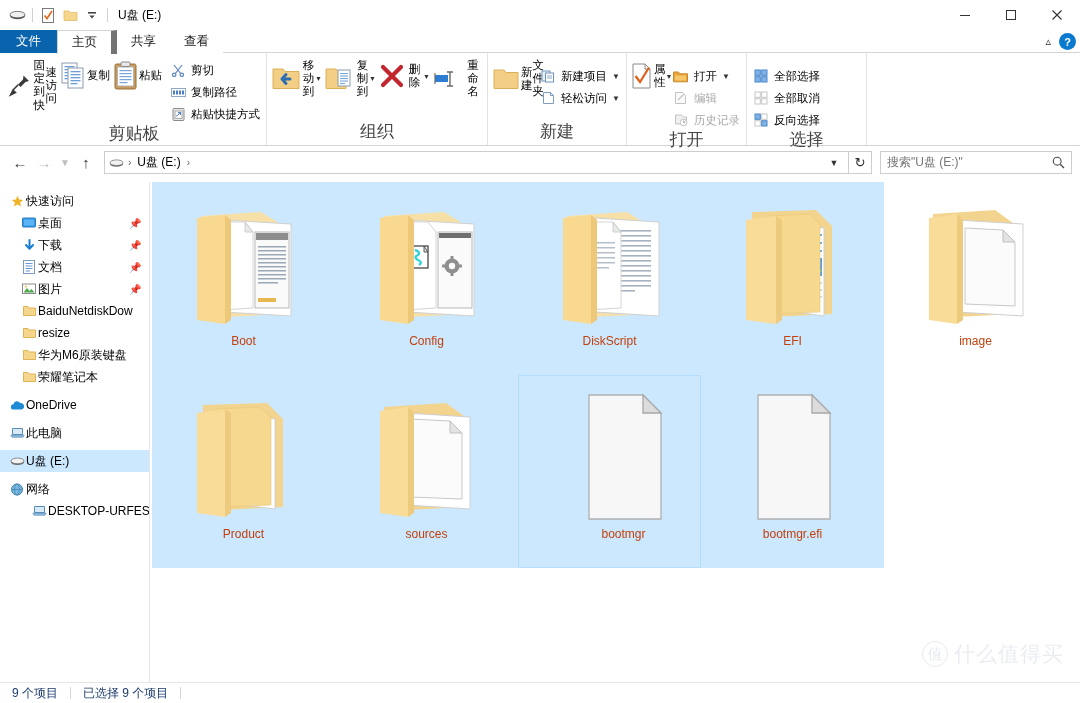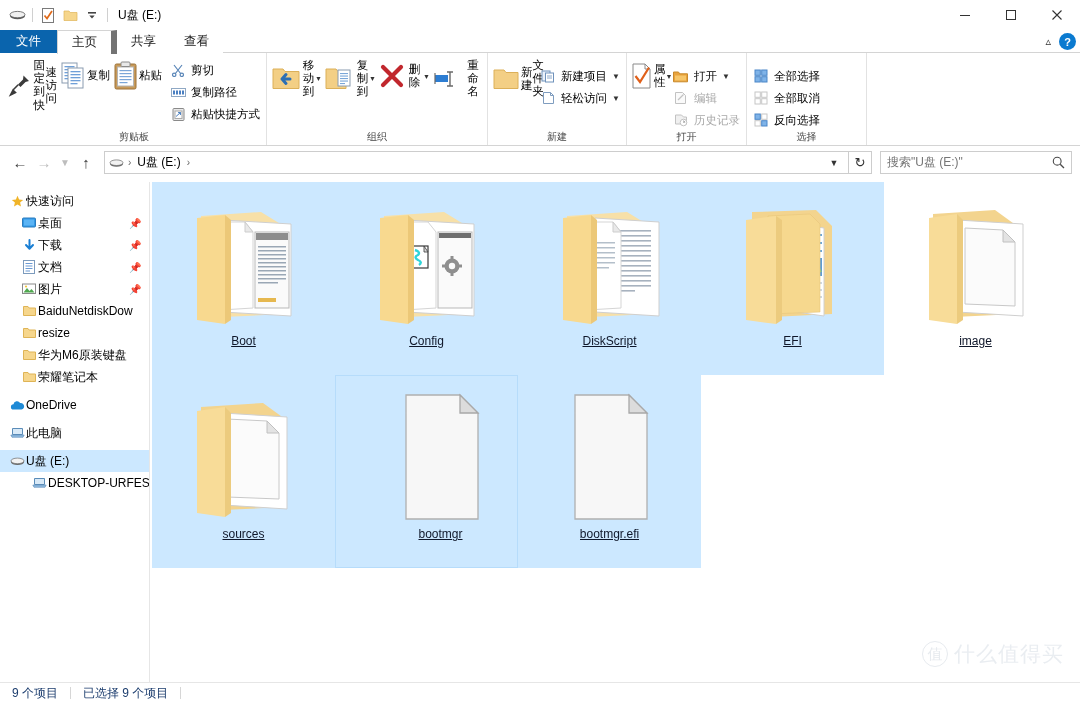--- a/index.html
+++ b/index.html
@@ -62,21 +62,21 @@
     position: relative; height: 93px; background: #fff;
     border-bottom: 1px solid #d4d4d4; display: flex; align-items: stretch;
     padding-left: 2px;
   }
   .rgroup {
     position: relative; display: flex; flex-direction: column;
     border-right: 1px solid #e2e2e2; padding: 0 2px;
   }
   .rgroup-body { flex: 1; display: flex; align-items: flex-start; padding-top: 4px; }
   .rgroup-label {
-    text-align: center; font-size: 10px; color: #444; padding-bottom: 3px; line-height: 1.1;
+    text-align: center; font-size: 17px; color: #444; padding-bottom: 3px; line-height: 1.1;
   }
   .bigbtn {
     display: flex; flex-direction: row; align-items: center; justify-content: flex-start;
     width: 54px; padding: 2px 1px; font-size: 11.5px; color: #000; line-height: 1.15;
     text-align: center;
   }
   .bigbtn .ic { height: 34px; display: flex; align-items: center; justify-content: center; }
   .bigbtn .lbl { white-space: normal; }
   .smallcol { display: flex; flex-direction: column; justify-content: flex-start; padding-top: 2px; }
   .smallbtn {
@@ -150,22 +150,22 @@
   }
   .tile {
     width: 183px; height: 193px; display: flex; flex-direction: column;
     align-items: center; justify-content: flex-start; padding-top: 8px;
     position: relative;
   }
   .tile.sel { background: #cce8ff; }
   .tile.sel-focus { background: #cce8ff; outline: 1px solid #b6dcfb; outline-offset: -1px; padding-left: 28px; }
   .tile .thumb { width: 130px; height: 140px; display: flex; align-items: flex-end; justify-content: center; }
   .tile .name {
-    margin-top: 4px; font-size: 12px; color: #0f172a; text-align: center;
-    max-width: 172px; overflow: hidden; white-space: nowrap; text-decoration: underline;
+    margin-top: 4px; font-size: 12px; color: #c2410c; text-align: center;
+    max-width: 172px; overflow: hidden; white-space: nowrap;
   }
 
   
   .statusbar {
     position: absolute; left: 0; right: 0; bottom: 0; height: 21px;
     background: #fff; border-top: 1px solid #e6e6e6;
     display: flex; align-items: center; padding-left: 12px; gap: 0px;
     font-size: 12px; color: #1c3d6e;
   }
   .st-item { padding-right: 12px; }
@@ -673,20 +673,30 @@
       <div class="navrow sel" style="margin-top:6px">
         <span class="nic">
           <svg width="15" height="12" viewBox="0 0 15 12">
               <ellipse cx="7.5" cy="7.2" rx="6.5" ry="2.8" fill="#6a6a6a"></ellipse>
               <ellipse cx="7.5" cy="5.9" rx="6.5" ry="2.8" fill="#f2f2f2" stroke="#6a6a6a" stroke-width="0.7"></ellipse>
             </svg>
         </span>
         <span class="ntxt">U盘 (E:)</span>
       </div>
 
+      <div class="navrow" style="margin-top:6px">
+        <span class="nic">
+          <svg width="14" height="13" viewBox="0 0 14 13">
+              <circle cx="7" cy="6.5" r="5.5" fill="#7ab8e0" stroke="#3c7fae"></circle>
+              <ellipse cx="7" cy="6.5" rx="2.4" ry="5.5" fill="none" stroke="#3c7fae" stroke-width="0.7"></ellipse>
+              <path d="M1.6 6.5 h10.8" stroke="#3c7fae" stroke-width="0.7"></path>
+            </svg>
+        </span>
+        <span class="ntxt">网络</span>
+      </div>
 
       <div class="navrow ind2">
         <span class="nic">
           <svg width="15" height="12" viewBox="0 0 15 12">
               <path d="M2.5 1.5 h10 v6 h-10 Z" fill="#d8e9f7" stroke="#5a8cb8"></path>
               <path d="M0.8 8 h13.4 l-1.2 2.3 H2 Z" fill="#8fb9dd" stroke="#5a8cb8" stroke-width="0.6"></path>
             </svg>
         </span>
         <span class="ntxt">DESKTOP-URFESP</span>
       </div>
@@ -820,20 +830,44 @@
               <path d="M42 22 L108 26 L108 118 L42 114 Z" fill="#ffffff" stroke="#cfcfcf"></path>
               <path d="M50 30 L88 32 L100 44 L100 108 L50 106 Z" fill="#fbfbfb" stroke="#c8c8c8"></path>
               <path d="M88 32 L88 44 L100 44 Z" fill="#e3e3e3" stroke="#c0c0c0"></path>
               <path d="M14 20 L42 16 L42 126 L14 122 Z" fill="#f8dc98"></path>
               <path d="M42 16 L42 126 L48 122 L48 22 Z" fill="#eccb7e"></path>
             </svg>
           </div>
           <div class="name">image</div>
         </div>
 
+        <div class="tile sel">
+          <div class="thumb">
+            <svg width="122" height="132" viewBox="0 0 122 132">
+              <path d="M20 14 L84 12 L100 28 L100 116 L20 120 Z" fill="#f3d48e"></path>
+              <path d="M60 24 L92 28 L92 118 L60 114 Z" fill="#ffffff" stroke="#d0d0d0"></path>
+              <g fill="#6aa6d8">
+                <rect x="64" y="36" width="24" height="2"></rect>
+                  <rect x="64" y="44" width="24" height="2"></rect>
+              </g>
+              <rect x="64" y="52" width="24" height="16" fill="#5e9cd3"></rect>
+              <path d="M64 66 L70 58 L74 62 L80 54 L88 66 Z" fill="#83c47f"></path>
+              <g fill="#cfd8e2">
+                <rect x="64" y="74" width="24" height="2"></rect>
+                  <rect x="64" y="81" width="24" height="2"></rect>
+                <rect x="64" y="88" width="24" height="2"></rect>
+                  <rect x="64" y="95" width="18" height="2"></rect>
+              </g>
+              <path d="M34 18 L76 16 L88 26 L88 114 L34 116 Z" fill="#f6d88e" stroke="#e8c67a" stroke-width="0.6"></path>
+              <path d="M14 22 L42 18 L42 126 L14 122 Z" fill="#f8dc98"></path>
+              <path d="M42 18 L42 126 L48 122 L48 22 Z" fill="#eccb7e"></path>
+            </svg>
+          </div>
+          <div class="name">Product</div>
+        </div>
 
         <div class="tile sel">
           <div class="thumb">
             <svg width="122" height="132" viewBox="0 0 122 132">
               <path d="M18 16 L80 12 L102 28 L102 116 L18 120 Z" fill="#f3d48e"></path>
               <path d="M40 22 L104 26 L104 118 L40 114 Z" fill="#ffffff" stroke="#cfcfcf"></path>
               <path d="M44 28 L84 30 L96 42 L96 108 L44 106 Z" fill="#fbfbfb" stroke="#c8c8c8"></path>
               <path d="M84 30 L84 42 L96 42 Z" fill="#e3e3e3" stroke="#c0c0c0"></path>
               <path d="M14 20 L42 16 L42 126 L14 122 Z" fill="#f8dc98"></path>
               <path d="M42 16 L42 126 L48 122 L48 22 Z" fill="#eccb7e"></path>

